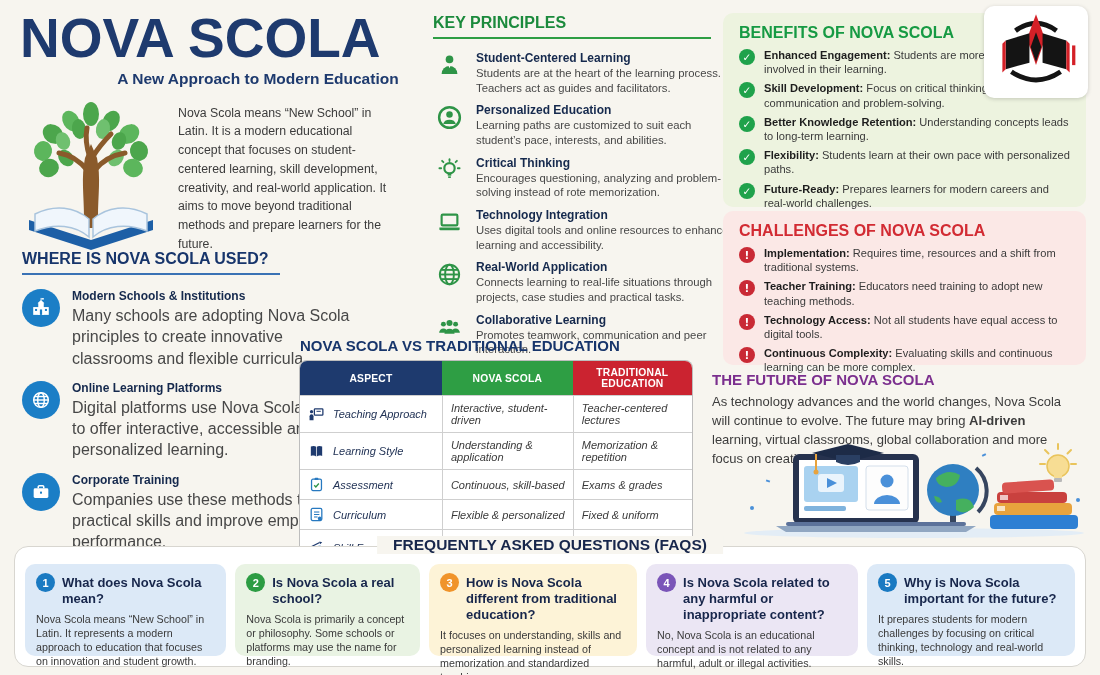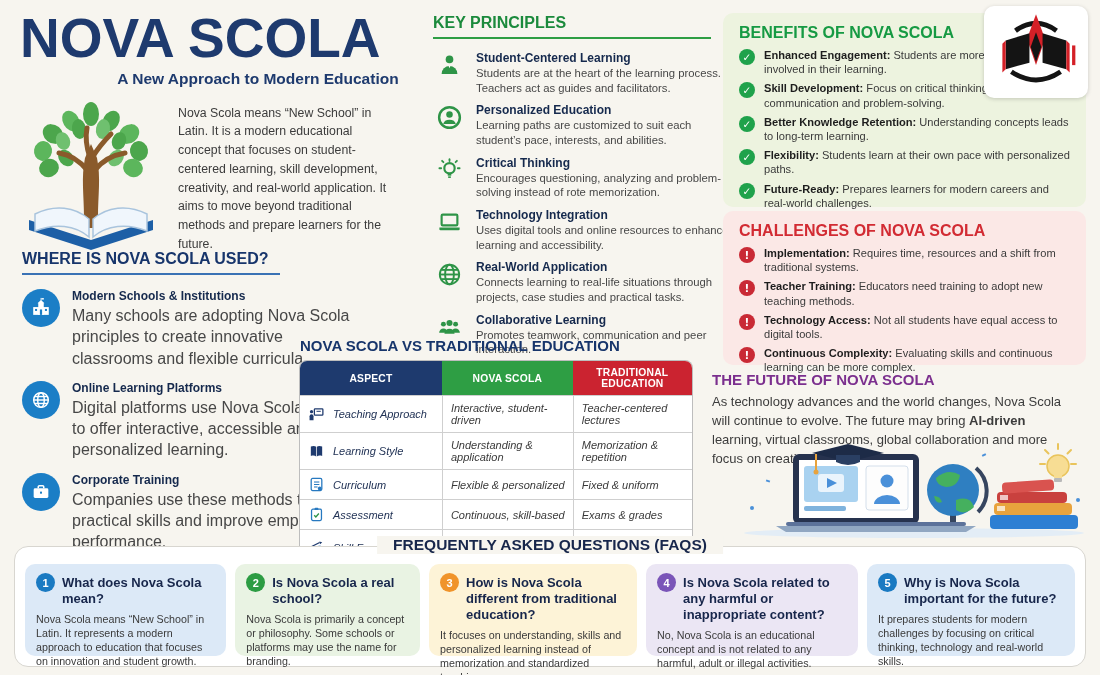--- a/index.html
+++ b/index.html
@@ -333,47 +333,47 @@
           <span>Learning Style</span>
               </div>
             </td>
         <td>Understanding &amp; application</td>
         <td>Memorization &amp; repetition</td>
       </tr>
       <tr>
         <td>
               <div class="aspect-cell">
           <svg width="17" height="17" viewBox="0 0 24 24">
+            <rect x="5" y="4.5" width="14" height="16" rx="2" fill="none" stroke="#2779c0" stroke-width="1.8"></rect>
+            <rect x="9.3" y="2.6" width="5.4" height="3.2" rx="1.2" fill="#2779c0"></rect>
+            <path d="M8.8 13 l2.3 2.4 l4.2 -4.8" fill="none" stroke="#2e9447" stroke-width="1.9"></path>
+          </svg>
+          <span>Assessment</span>
+              </div>
+            </td>
+        <td>Continuous, skill-based</td>
+        <td>Exams &amp; grades</td>
+      </tr>
+      <tr>
+        <td>
+              <div class="aspect-cell">
+          <svg width="17" height="17" viewBox="0 0 24 24">
             <rect x="4.5" y="3.5" width="15" height="17" rx="2" fill="none" stroke="#2779c0" stroke-width="1.8"></rect>
             <g stroke="#2779c0" stroke-width="1.5">
                     <line x1="8.5" y1="8.5" x2="16" y2="8.5"></line>
                     <line x1="8.5" y1="12" x2="16" y2="12"></line>
                     <line x1="8.5" y1="15.5" x2="13.5" y2="15.5"></line>
                   </g>
             <circle cx="16.5" cy="17.5" r="2.6" fill="#2779c0"></circle>
           </svg>
           <span>Curriculum</span>
               </div>
             </td>
         <td>Flexible &amp; personalized</td>
         <td>Fixed &amp; uniform</td>
-      </tr>
-      <tr>
-        <td>
-              <div class="aspect-cell">
-          <svg width="17" height="17" viewBox="0 0 24 24">
-            <rect x="5" y="4.5" width="14" height="16" rx="2" fill="none" stroke="#2779c0" stroke-width="1.8"></rect>
-            <rect x="9.3" y="2.6" width="5.4" height="3.2" rx="1.2" fill="#2779c0"></rect>
-            <path d="M8.8 13 l2.3 2.4 l4.2 -4.8" fill="none" stroke="#2e9447" stroke-width="1.9"></path>
-          </svg>
-          <span>Assessment</span>
-              </div>
-            </td>
-        <td>Continuous, skill-based</td>
-        <td>Exams &amp; grades</td>
       </tr>
       <tr>
         <td>
               <div class="aspect-cell">
           <svg width="17" height="17" viewBox="0 0 24 24">
             <g fill="#2779c0">
                     <rect x="4" y="14" width="3.2" height="6.5"></rect>
                     <rect x="9.4" y="11" width="3.2" height="9.5"></rect>
                     <rect x="14.8" y="8" width="3.2" height="12.5"></rect>
                   </g>

